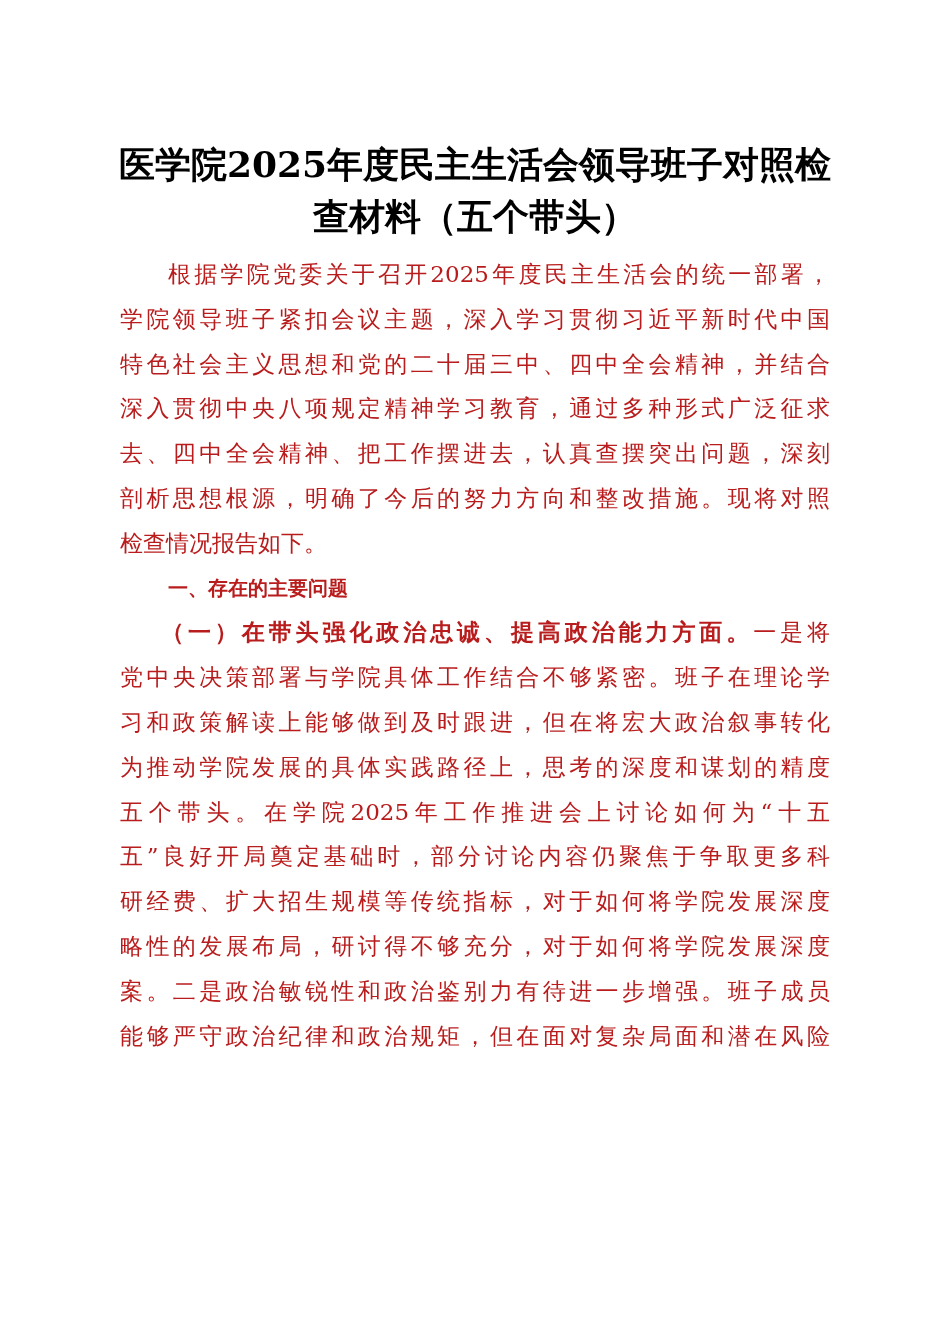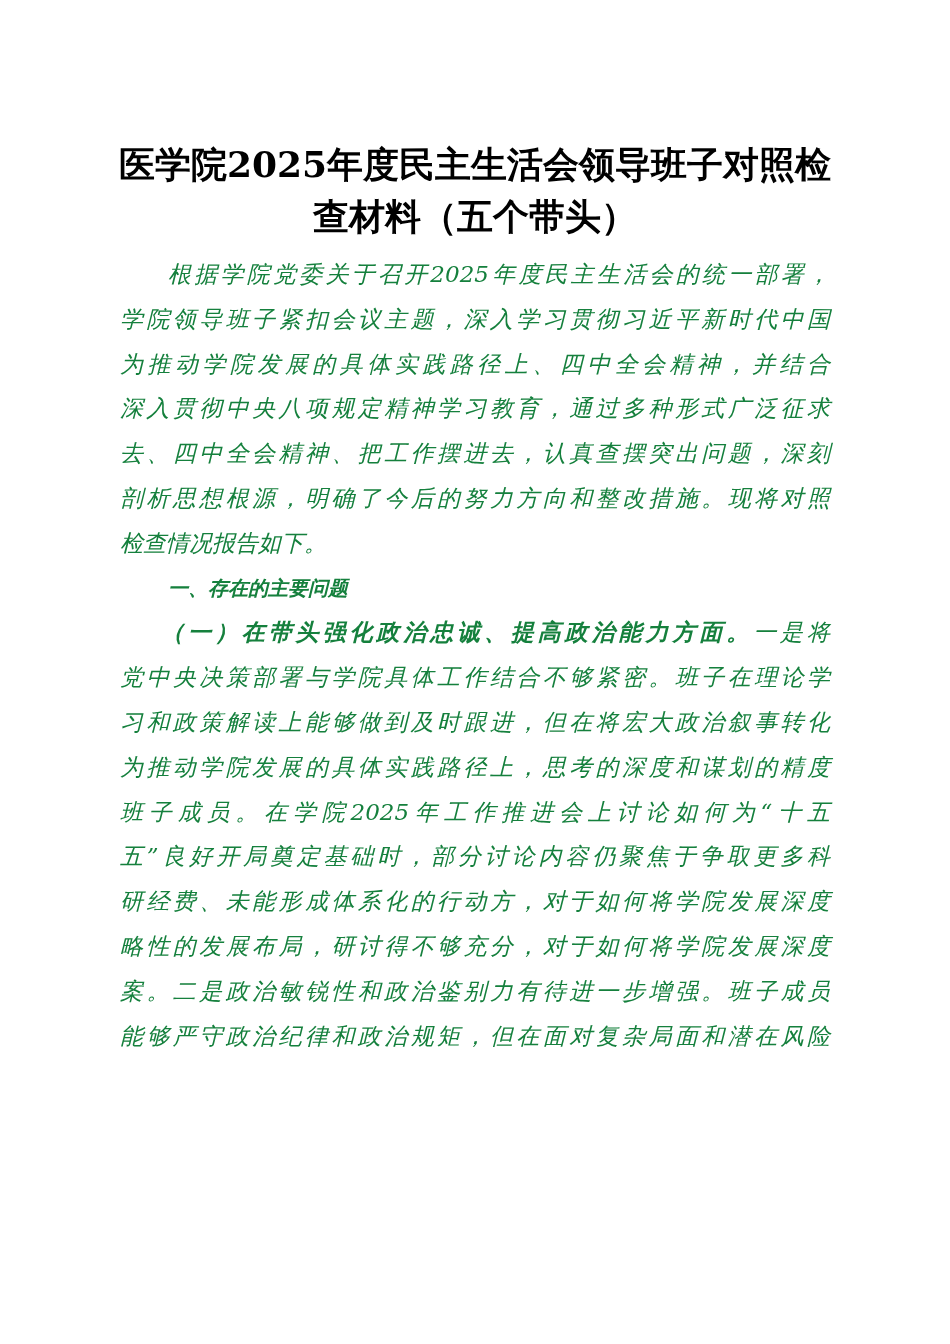--- a/index.html
+++ b/index.html
@@ -1,53 +1,53 @@
 <!DOCTYPE html>
 <html><head>
 <meta charset="utf-8">
 <style>
   html, body { margin: 0; padding: 0; background: #ffffff; }
   body { width: 950px; height: 1344px; position: relative; overflow: hidden; font-family: "DejaVu Serif", "Liberation Serif", serif; color: #111; }
   .page { position: absolute; left: 0; top: 0; width: 804px; height: 1344px; background: #fff; border-radius: 21px; }
   .title { position: absolute; left: 100px; width: 750px; top: 138px; text-align: center; font-family: "DejaVu Serif", "Liberation Serif", serif; font-weight: bold; font-size: 36px; line-height: 52px; letter-spacing: 0px; color: #000; }
   .body { position: absolute; left: 120px; top: 252px; width: 710px; }
-  .line { display: block; height: 44.8px; line-height: 44.8px; font-size: 23px; white-space: nowrap; text-align: justify; text-align-last: justify; color: #15803d; font-style: italic; }
+  .line { display: block; height: 44.8px; line-height: 44.8px; font-size: 23px; white-space: nowrap; text-align: justify; text-align-last: justify; color: #b91c1c; }
   .line.last { text-align-last: left; }
   .heading { font-family: "DejaVu Sans", "Liberation Sans", sans-serif; font-weight: bold; font-size: 20px; text-align-last: left; }
   .sub { font-weight: bold; margin-left: 17px; }
   .indent { padding-left: 48px; }
 </style>
 </head>
 <body>
 
 <div class="page">
   <div class="title">
     <div>医学院2025年度民主生活会领导班子对照检</div>
     <div>查材料（五个带头）</div>
   </div>
 
   <div class="body">
     <div>
       <span class="line indent">根据学院党委关于召开2025年度民主生活会的统一部署，</span>
       <span class="line">学院领导班子紧扣会议主题，深入学习贯彻习近平新时代中国</span>
-      <span class="line">为推动学院发展的具体实践路径上、四中全会精神，并结合</span>
+      <span class="line">特色社会主义思想和党的二十届三中、四中全会精神，并结合</span>
       <span class="line">深入贯彻中央八项规定精神学习教育，通过多种形式广泛征求</span>
       <span class="line">去、四中全会精神、把工作摆进去，认真查摆突出问题，深刻</span>
       <span class="line">剖析思想根源，明确了今后的努力方向和整改措施。现将对照</span>
       <span class="line last">检查情况报告如下。</span>
     </div>
 
     <span class="line heading indent">一、存在的主要问题</span>
 
     <div>
       <span class="line" style="padding-left:24px;"><b class="sub">（一）在带头强化政治忠诚、提高政治能力方面。</b><span>一是将</span></span>
       <span class="line">党中央决策部署与学院具体工作结合不够紧密。班子在理论学</span>
       <span class="line">习和政策解读上能够做到及时跟进，但在将宏大政治叙事转化</span>
       <span class="line">为推动学院发展的具体实践路径上，思考的深度和谋划的精度</span>
-      <span class="line">班子成员。在学院2025年工作推进会上讨论如何为“十五</span>
+      <span class="line">五个带头。在学院2025年工作推进会上讨论如何为“十五</span>
       <span class="line">五”良好开局奠定基础时，部分讨论内容仍聚焦于争取更多科</span>
-      <span class="line">研经费、未能形成体系化的行动方，对于如何将学院发展深度</span>
+      <span class="line">研经费、扩大招生规模等传统指标，对于如何将学院发展深度</span>
       <span class="line">略性的发展布局，研讨得不够充分，对于如何将学院发展深度</span>
       <span class="line">案。二是政治敏锐性和政治鉴别力有待进一步增强。班子成员</span>
       <span class="line">能够严守政治纪律和政治规矩，但在面对复杂局面和潜在风险</span>
     </div>
   </div>
 </div>
 
 </body></html>

